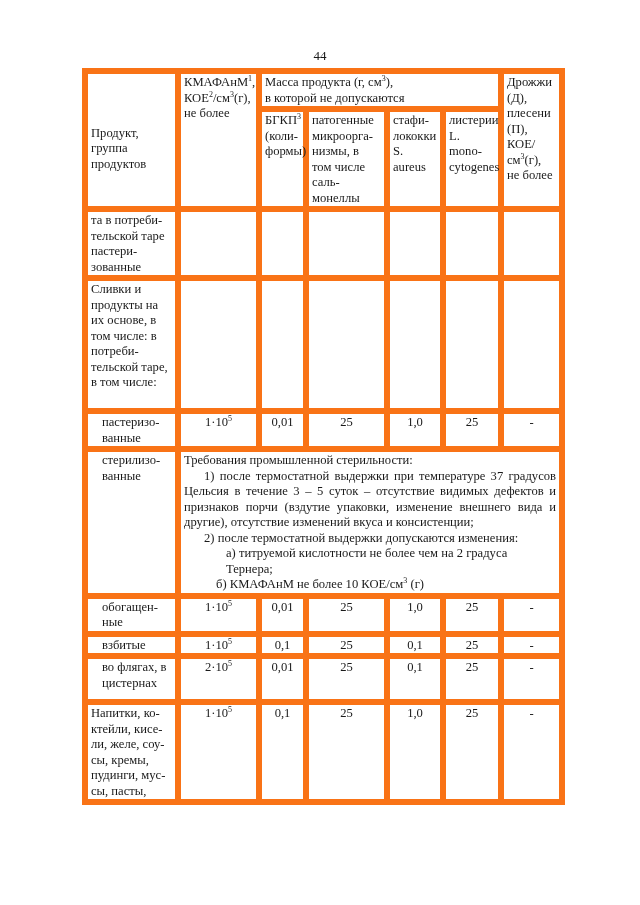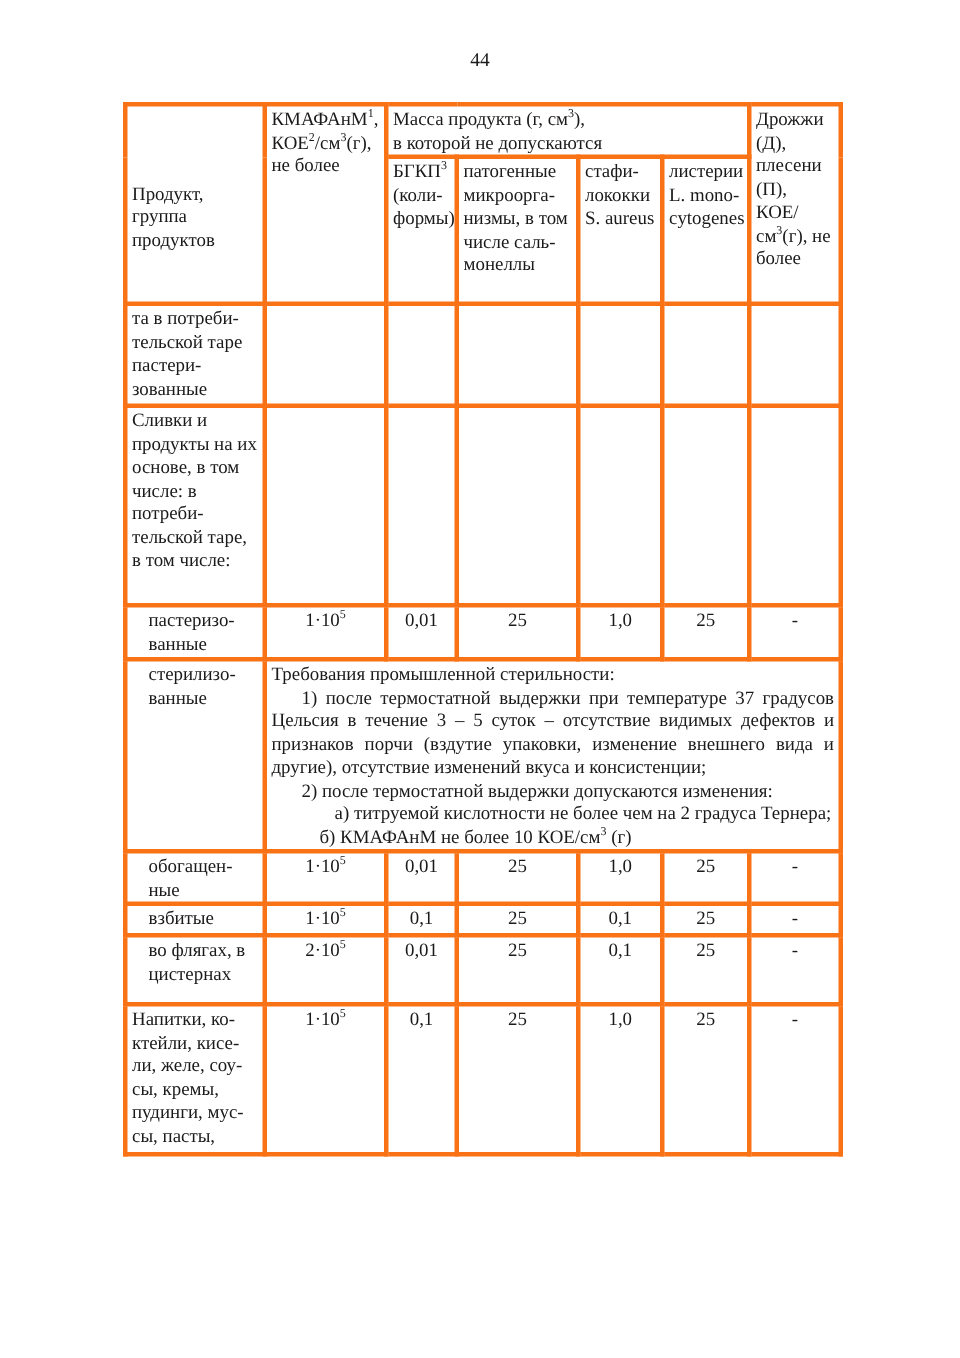--- a/index.html
+++ b/index.html
@@ -2,33 +2,33 @@
 <html><head>
 <meta charset="utf-8">
 <style>
   html, body { margin: 0; padding: 0; background: #ffffff; }
   body {
     width: 640px; height: 905px; position: relative; overflow: hidden;
     font-family: "Liberation Serif", "DejaVu Serif", serif;
     color: #1a1a1a;
   }
   .page-number {
-    position: absolute; top: 32px; left: 0; width: 640px; text-align: center;
+    position: absolute; top: 48px; left: 0; width: 640px; text-align: center;
     font-size: 13px;
   }
   table.doc {
     position: absolute; left: 82px; top: 68px;
     border-collapse: collapse;
     table-layout: fixed;
     width: 477px;
     font-size: 12.6px;
     line-height: 15.5px;
   }
   table.doc td, table.doc th {
-    border: 3px solid #f97316;
+    border: 6px solid #f97316;
     vertical-align: top;
     padding: 1px 3px 0 3px;
     font-weight: normal;
   }
   th.center, td.center { text-align: left; }
   td.prod { text-align: left; margin-top: 36px; }
   td.prod.indent { padding-left: 14px; }
   sup { font-size: 8px; line-height: 0; vertical-align: super; }
   .num { text-align: center; }
   .req p { margin: 0; }

